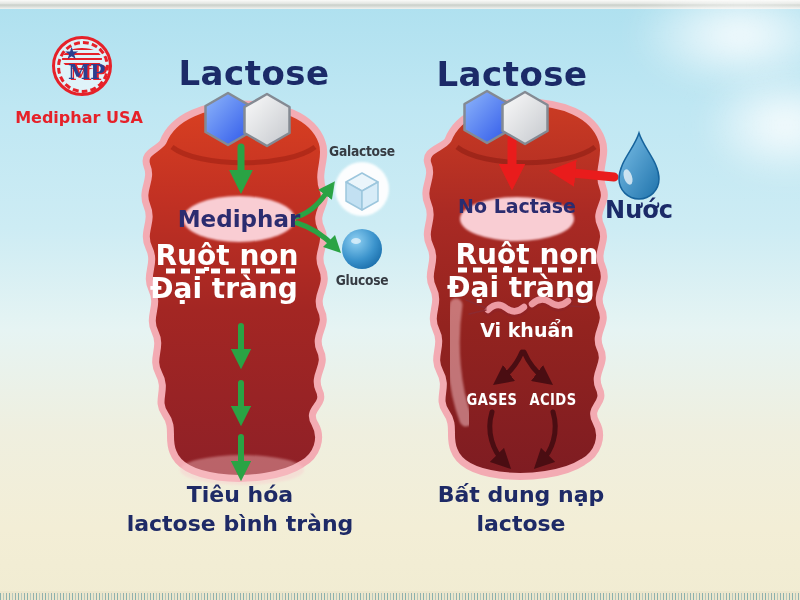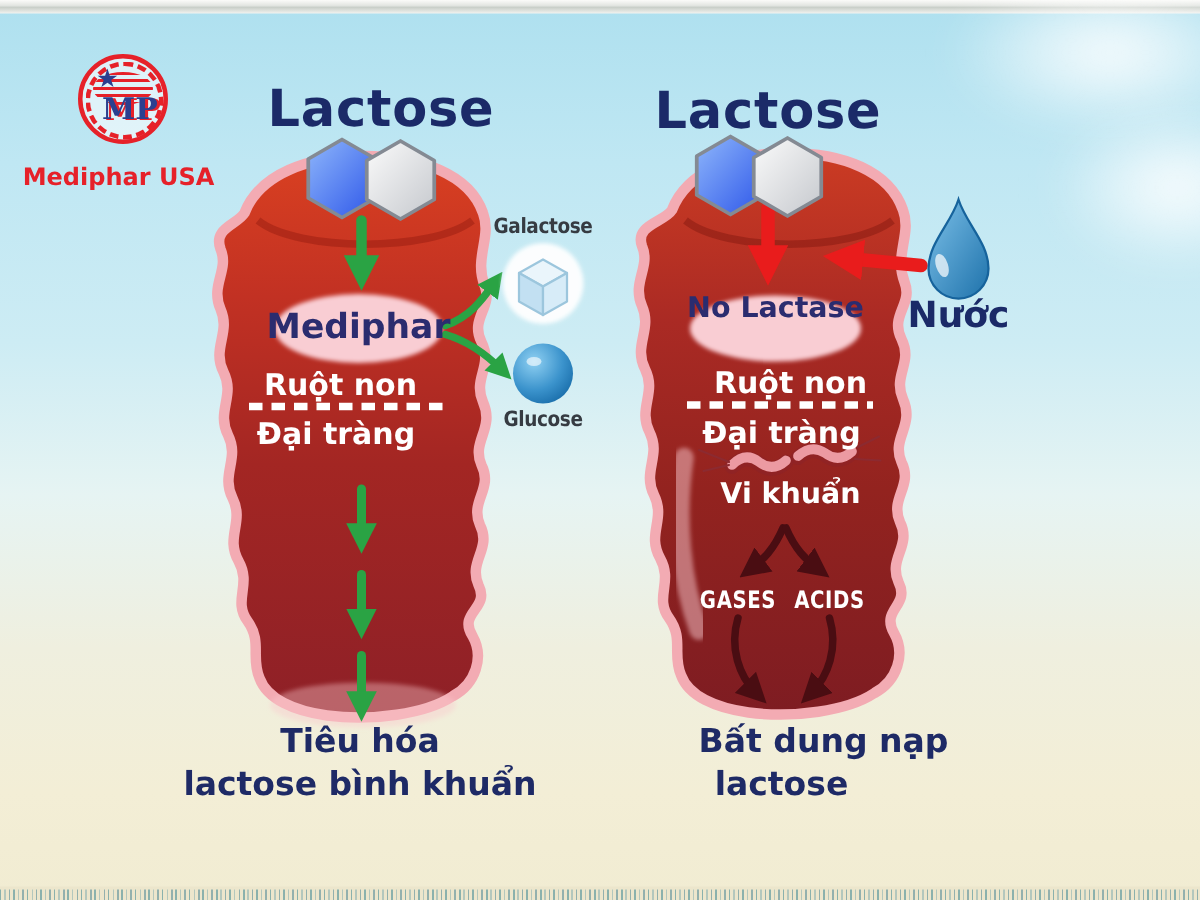--- a/index.html
+++ b/index.html
@@ -13,21 +13,21 @@
     background:linear-gradient(180deg,#fbfbf9 0%,#e3e6e2 40%,#c9cfc9 55%,#f2f3f0 100%);}
   #bottom-strip{position:absolute;left:0;bottom:0;width:800px;height:9px;background:#ece6cc;}
   #bottom-noise{position:absolute;left:0;bottom:0;width:800px;height:7px;opacity:.75;
     background:repeating-linear-gradient(90deg,rgba(36,122,140,.65) 0 1px,rgba(36,122,140,0) 1px 3px,rgba(70,140,160,.45) 3px 4px,rgba(70,140,160,0) 4px 6px,rgba(20,100,130,.55) 6px 7px,rgba(20,100,130,0) 7px 9px);}
   svg{position:absolute;left:0;top:0;}
   .lbl{position:absolute;transform:translate(-50%,-50%);white-space:nowrap;font-weight:bold;line-height:1;}
   .title{font-size:34px;color:#1b2a68;letter-spacing:.5px;}
   .caption{font-size:22px;color:#1e2a66;}
   .enzyme{font-size:23px;color:#2b2c6f;}
   .enzyme-sm{font-size:19px;color:#2b2c6f;}
-  .gut-label{font-size:20px;color:#ffffff;font-weight:600;}
+  .gut-label{font-size:28px;color:#ffffff;font-weight:600;}
   .prod{font-size:14px;color:#363b42;transform:translate(-50%,-50%) scaleX(.88);letter-spacing:-.3px;}
   .gasacid{font-size:16px;color:#ffffff;transform:translate(-50%,-50%) scaleX(.82);letter-spacing:.5px;}
   .water-lbl{font-size:24px;color:#1b2a68;}
   .bact-lbl{font-size:19px;color:#ffffff;font-weight:700;}
   
   #logo{position:absolute;left:40px;top:30px;width:110px;height:95px;}
   #logo-circle{position:absolute;left:12px;top:6px;width:54px;height:54px;border:3px solid #e62129;border-radius:50%;background:rgba(255,255,255,.55);}
   #logo-ticks{position:absolute;left:17px;top:11px;width:46px;height:46px;border:3px dashed #e62129;border-radius:50%;}
   #logo-stripes{position:absolute;left:22px;top:18px;width:40px;height:22px;
     background:repeating-linear-gradient(180deg,#e62129 0 2px,rgba(0,0,0,0) 2px 5px);
@@ -209,19 +209,19 @@
   <div class="lbl prod" style="left:362px;top:151px;">Galactose</div>
   <div class="lbl prod" style="left:362px;top:280px;">Glucose</div>
 
   <div class="lbl water-lbl" style="left:639px;top:210px;">Nước</div>
   <div class="lbl bact-lbl" style="left:527px;top:330px;">Vi khuẩn</div>
 
   <div class="lbl gasacid" style="left:492px;top:400px;">GASES</div>
   <div class="lbl gasacid" style="left:553px;top:400px;">ACIDS</div>
 
   <div class="lbl caption" style="left:240px;top:495px;">Tiêu hóa</div>
-  <div class="lbl caption" style="left:240px;top:524px;">lactose bình khuẩn</div>
-  <div class="lbl caption" style="left:521px;top:495px;margin-left:28px;">Bất dung nạp</div>
+  <div class="lbl caption" style="left:240px;top:524px;">lactose bình tràng</div>
+  <div class="lbl caption" style="left:521px;top:495px;">Bất dung nạp</div>
   <div class="lbl caption" style="left:521px;top:524px;">lactose</div>
 
   <div id="bottom-strip"></div>
   <div id="bottom-noise"></div>
 </div>
 
 </body></html>

